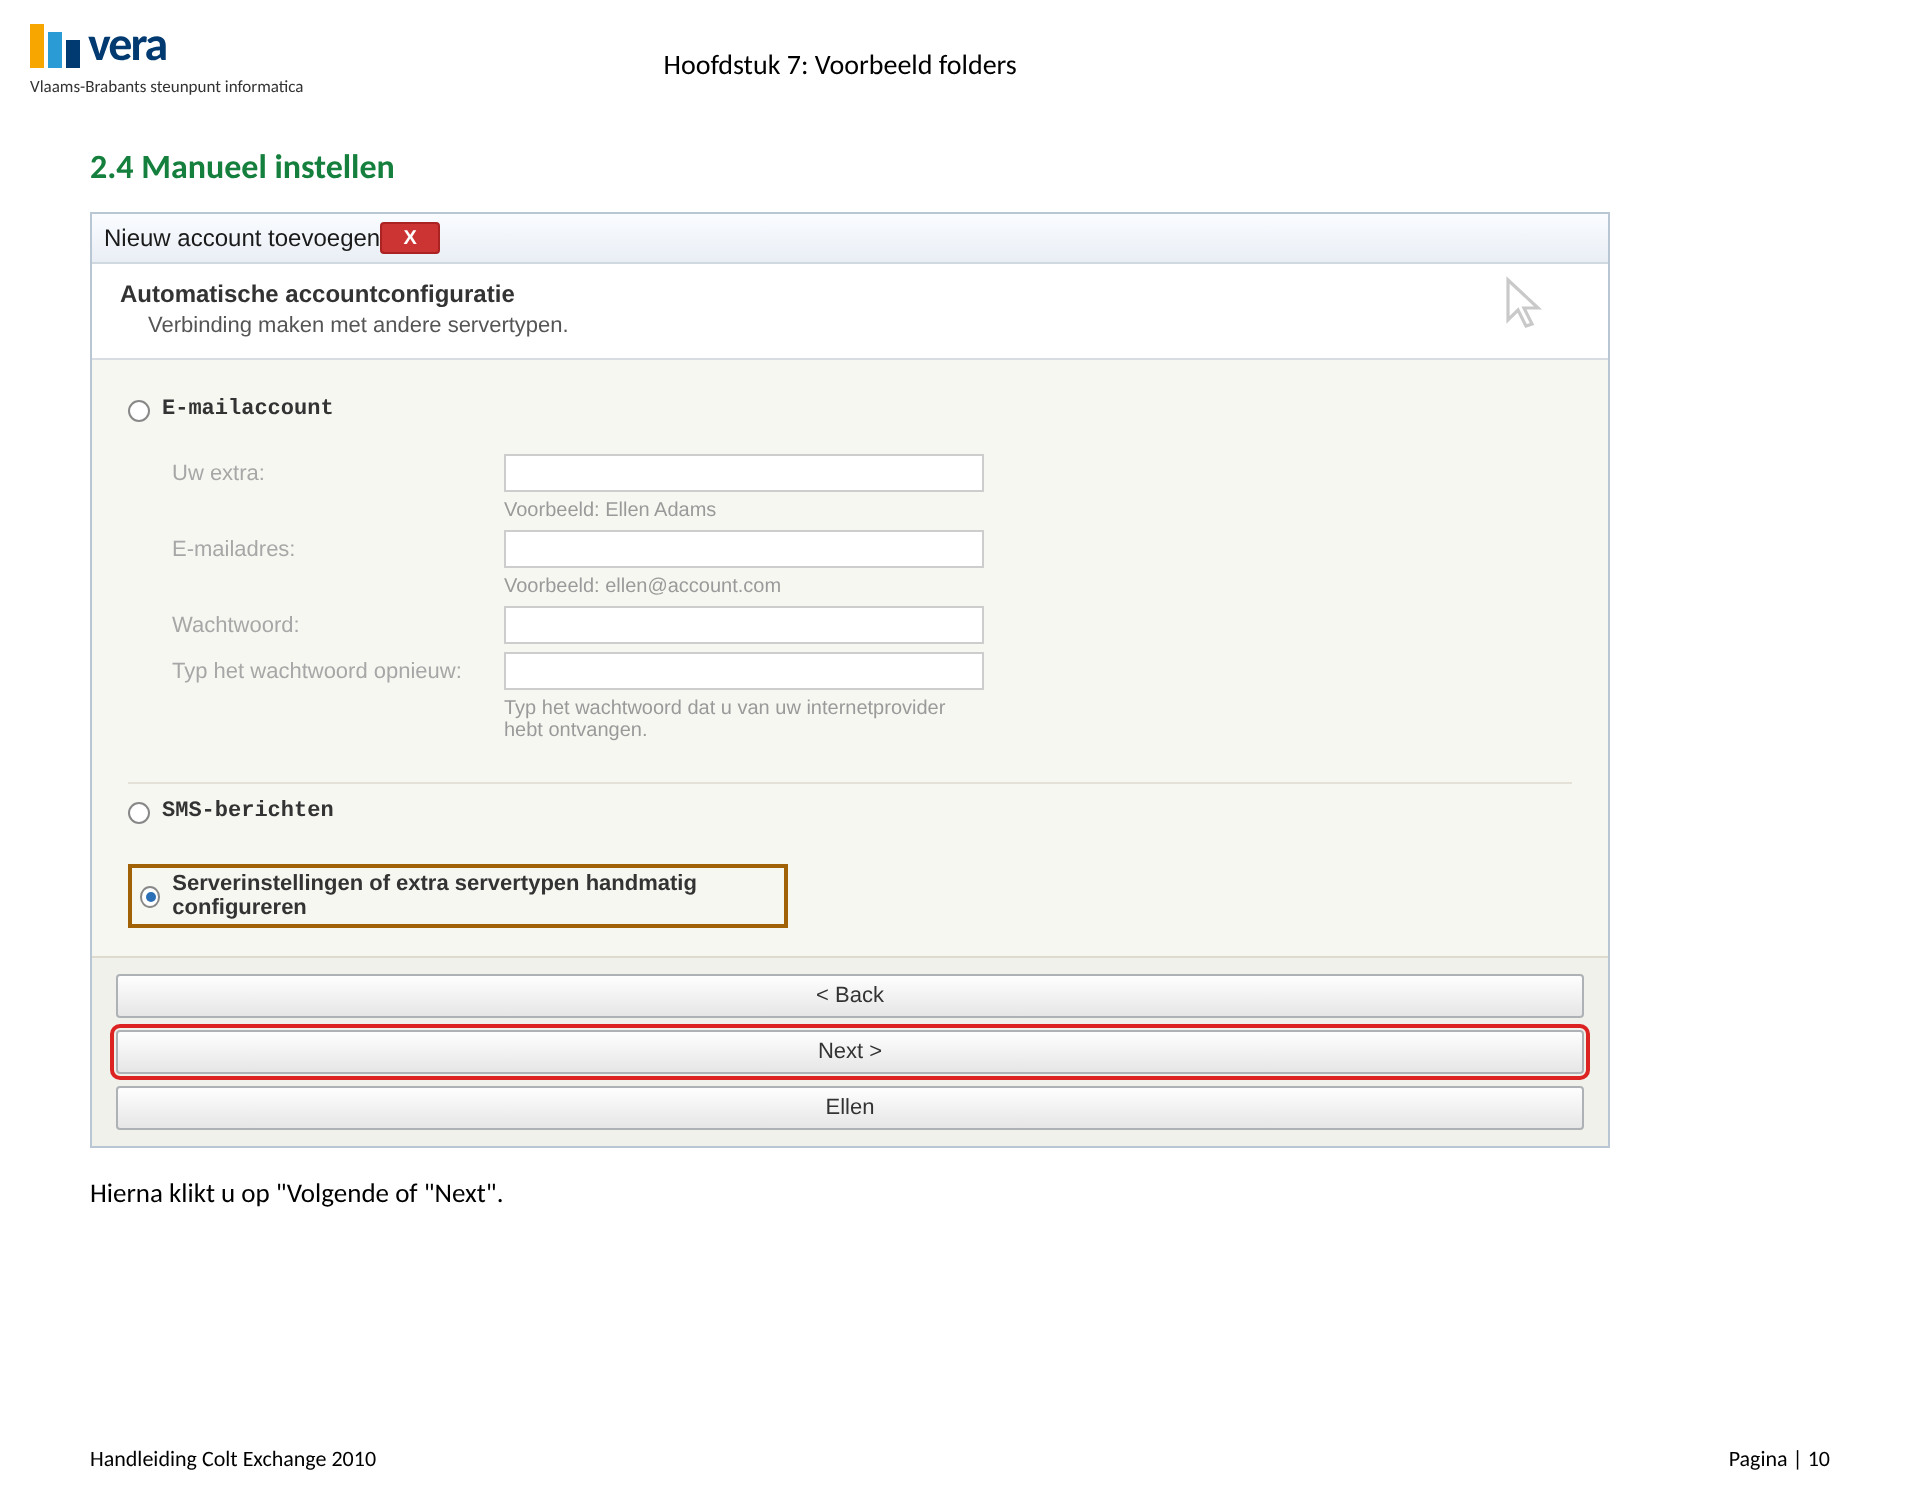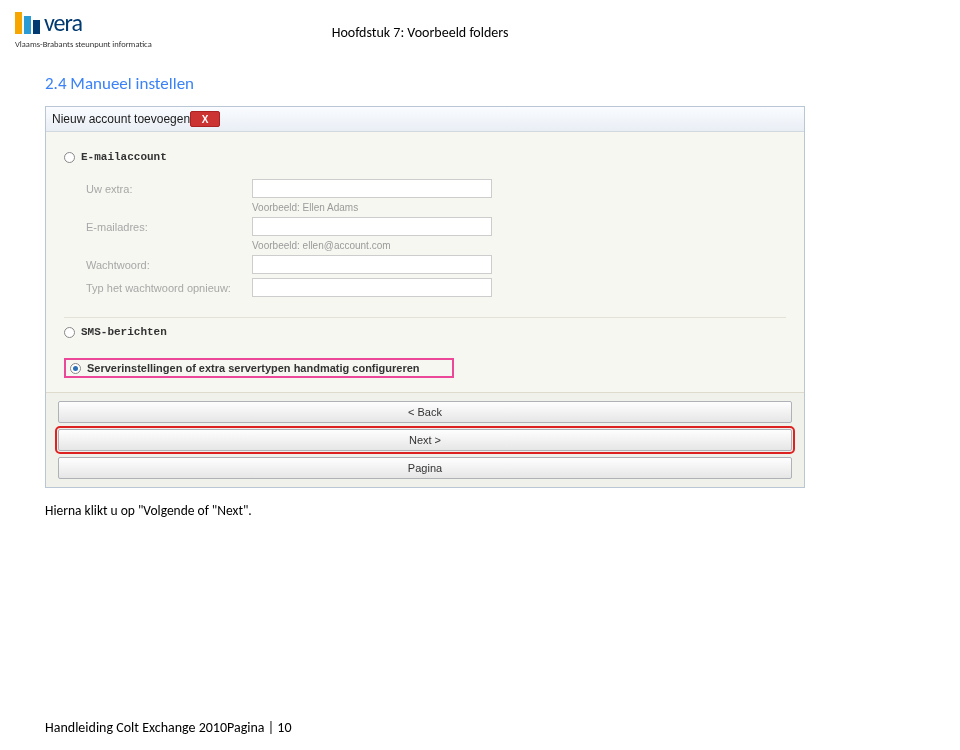--- a/index.html
+++ b/index.html
@@ -18,25 +18,25 @@
     padding: 8px 40px 0 15px;
     gap: 180px;
   }
   .logo-block { display: flex; flex-direction: column; }
   .logo-row { display: flex; align-items: center; gap: 4px; }
   .logo-bars { display: flex; align-items: flex-end; gap: 2px; }
   .lbar { width: 7px; }
   .lbar.b1 { height: 22px; background: #f7a600; }
   .lbar.b2 { height: 18px; background: #2a9bd5; }
   .lbar.b3 { height: 14px; background: #003a70; }
-  .logo-text { font-size: 24px; font-weight: normal; color: #003a70; letter-spacing: -1px; }
+  .logo-text { font-size: 24px; font-weight: bold; color: #003a70; letter-spacing: -1px; }
   .logo-sub { font-size: 8.5px; color: #333; margin-top: 2px; }
   .chapter { font-size: 14px; color: #000; margin-top: 16px; }
   .content { padding: 10px 45px 0 45px; }
-  .section-title { color: #3b82f6; font-size: 17px; font-weight: normal; margin: 14px 0 12px 0; }
+  .section-title { color: #15803d; font-size: 17px; font-weight: bold; margin: 14px 0 12px 0; }
   .para { font-size: 13.5px; line-height: 1.35; margin-bottom: 12px; }
 
   
   .dialog {
     width: 760px;
     border: 1px solid #b9c7d4;
     margin: 10px 0 14px 0;
     background: #fff;
     font-family: "Segoe UI", Tahoma, sans-serif;
     font-size: 11px;
@@ -91,25 +91,25 @@
     padding: 6px 0 12px 22px;
     align-items: center;
   }
   .form-grid .lbl { color: #a7a7a7; font-size: 11px; }
   .form-grid .inp {
     height: 19px; border: 1px solid #cdcdcd; background: #fff;
   }
   .form-grid .hint { font-size: 10px; color: #9a9a9a; grid-column: 2; }
   .dlg-body hr { border: none; border-top: 1px solid #e4e2d8; margin: 8px 0; }
   .server-opt {
-    border: 2px solid #ec4899;
+    border: 2px solid #a16207;
     padding: 2px 4px;
     display: flex; align-items: center; gap: 6px;
     margin-top: 20px;
-    width: 390px;
+    width: 330px;
   }
   .dlg-footer {
     background: #f1f1ec;
     border-top: 1px solid #dedbce;
     padding: 8px 12px;
     display: flex;
     justify-content: flex-end;
     gap: 6px;
     flex-direction: column;
   }
@@ -121,22 +121,22 @@
     font-size: 11px;
     display: flex; align-items: center; justify-content: center;
     color: #333;
   }
   .dlg-btn.next { outline: 2px solid #d22; outline-offset: 1px; }
 
   .page-footer {
     position: absolute;
     bottom: 14px;
     left: 45px; right: 45px;
-    display: flex; 
-    font-size: 14px;
+    display: flex; justify-content: space-between;
+    font-size: 11px;
     color: #000;
   }
 </style>
 </head>
 <body>
 
 <div class="page-header">
   <div class="logo-block">
     <div class="logo-row">
       <div class="logo-bars">
@@ -154,40 +154,48 @@
 <div class="content">
   <h3 class="section-title">2.4 Manueel instellen</h3>
 
   <div class="dialog">
     <div class="dlg-titlebar">
       <span>Nieuw account toevoegen</span>
       <div class="dlg-close">
           <span>X</span>
         </div>
     </div>
+    <div class="dlg-subhead">
+      <div class="sh-title">Automatische accountconfiguratie</div>
+      <div class="sh-desc">Verbinding maken met andere servertypen.</div>
+      <svg class="cursor-arrow" viewBox="0 0 28 28">
+        <path d="M4 2 L4 22 L9 17 L13 25 L16 24 L12 16 L19 16 Z" fill="none" stroke="#c9c9c9" stroke-width="1.6"></path>
+      </svg>
+    </div>
     <div class="dlg-body">
       <div class="opt-row">
         <span class="radio-dot"></span>
         <span class="opt-bold">E-mailaccount</span>
       </div>
 
       <div class="form-grid">
         <span class="lbl">Uw extra:</span>
         <div class="inp"></div>
         <span class="hint">Voorbeeld: Ellen Adams</span>
 
         <span class="lbl">E-mailadres:</span>
         <div class="inp"></div>
         <span class="hint">Voorbeeld: ellen@account.com</span>
 
         <span class="lbl">Wachtwoord:</span>
         <div class="inp"></div>
 
         <span class="lbl">Typ het wachtwoord opnieuw:</span>
         <div class="inp"></div>
+        <span class="hint">Typ het wachtwoord dat u van uw internetprovider hebt ontvangen.</span>
       </div>
 
       <hr>
 
       <div class="opt-row">
         <span class="radio-dot"></span>
         <span class="opt-bold">SMS-berichten</span>
       </div>
 
       <div class="server-opt">
@@ -196,21 +204,21 @@
       </div>
     </div>
     <div class="dlg-footer">
       <div class="dlg-btn">
           <span>&lt; Back</span>
         </div>
       <div class="dlg-btn next">
           <span>Next &gt;</span>
         </div>
       <div class="dlg-btn">
-          <span>Pagina</span>
+          <span>Ellen</span>
         </div>
     </div>
   </div>
 
   <p class="para">Hierna klikt u op "Volgende of "Next".</p>
 </div>
 
 <div class="page-footer">
   <span>Handleiding Colt Exchange 2010</span>
   <span>Pagina | 10</span>

